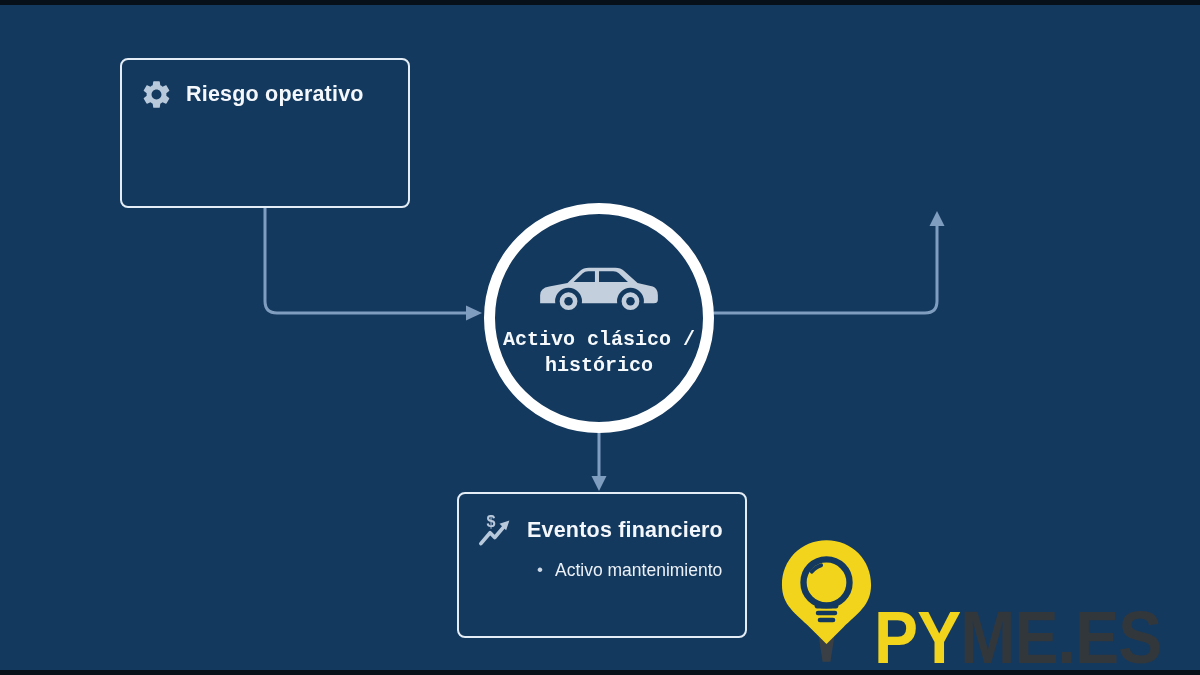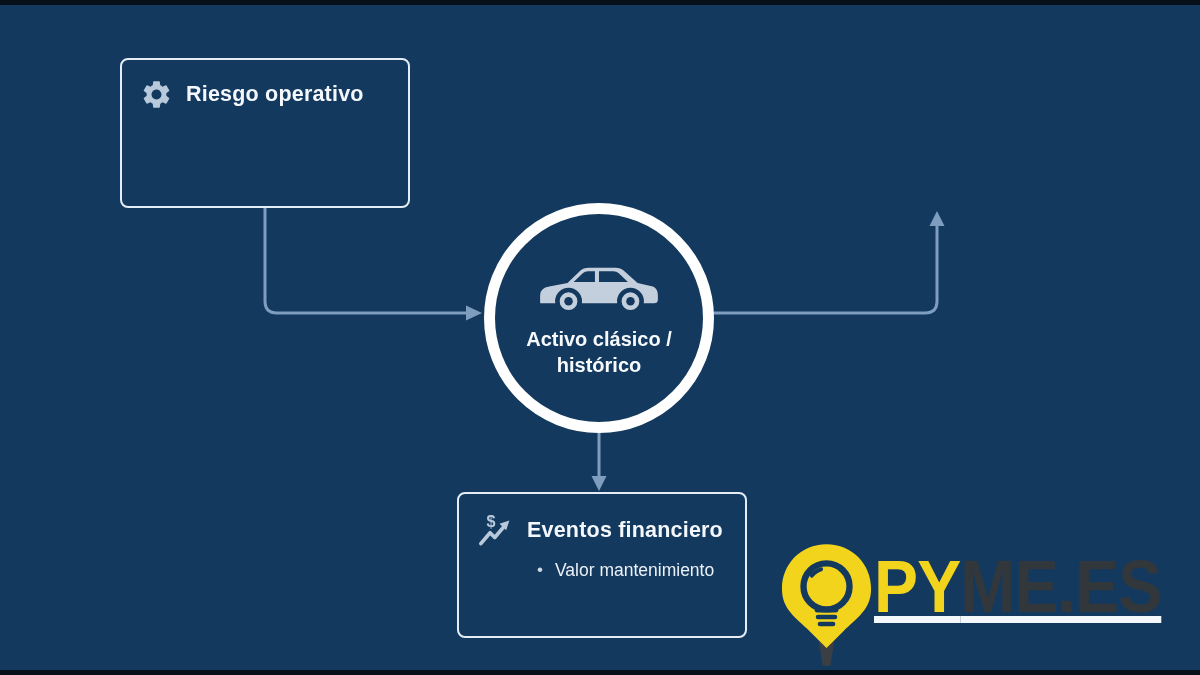--- a/index.html
+++ b/index.html
@@ -62,36 +62,35 @@
   #box-operativo{left:120px;top:58px;width:290px;height:150px;}
   #box-asegurador{left:790px;top:58px;width:292px;height:150px;}
   #box-financiero{left:457px;top:492px;width:290px;height:146px;}
 
   .center-node{
     position:absolute;left:484px;top:203px;
     width:230px;height:230px;
     border:11px solid #ffffff;
     border-radius:50%;
     background:var(--background);
-    display:flex;flex-direction:column;align-items:center;justify-content:flex-start;
+    display:flex;flex-direction:column;align-items:center;justify-content:flex-start;font-family:Liberation Mono, monospace;
   }
   .center-node .car{margin-top:42px;color:var(--car);}
   .center-node .label{
     margin-top:6px;
     width:200px;
     text-align:center;
     font-size:20px;font-weight:bold;line-height:26px;
     color:#f6fafd;
   }
 
   .logo{
     position:absolute;left:780px;top:542px;
-    display:flex;align-items:flex-start;
+    display:flex;align-items:flex-end;
     height:126px;
-    text-decoration:underline;
   }
   .logo .wordmark{
     font-size:75px;font-weight:bold;line-height:1;
     letter-spacing:-1px;
     transform:scaleX(.88) translateY(7px);
     transform-origin:left center;
     white-space:nowrap;
   }
   .logo .word-primary{color:var(--logo-yellow);}
   .logo .word-secondary{color:var(--logo-dark);}
@@ -149,21 +148,21 @@
       <span class="icon">
         <svg width="37" height="37" viewBox="0 0 24 24">
           <text x="9" y="9.5" font-size="10.5" font-weight="bold" fill="#b9c9dc" font-family="Liberation Sans, DejaVu Sans, sans-serif" text-anchor="middle">$</text>
           <polyline points="2.5,20.5 8.5,13.5 11.5,16.5 17.5,9.5" fill="none" stroke="#b9c9dc" stroke-width="2.4" stroke-linecap="round" stroke-linejoin="round"></polyline>
           <polygon points="21,5.5 18.9,11.9 14.6,7.6" fill="#b9c9dc"></polygon>
         </svg>
       </span>
       <span class="title">Eventos financiero</span>
     </div>
     <ul>
-      <li>Valor mantenimiento</li>
+      <li>Activo mantenimiento</li>
     </ul>
   </div>
 
   <div class="logo">
     <span>
       <svg width="94" height="126" viewBox="0 0 96 128">
         <path d="M38,90 L57,90 L51.5,126 L43.5,126 Z" fill="#3a3f45"></path>
         <path d="M47.5,2 C74,2 93,22.5 93,47.5 C93,68.5 79,77 64.5,91 L47.5,108 L30.5,91 C16,77 2,68.5 2,47.5 C2,22.5 21,2 47.5,2 Z" fill="#f2d41d"></path>
         <circle cx="47.5" cy="45" r="23.5" fill="none" stroke="#14395e" stroke-width="6.5"></circle>
         <path d="M32.5,34 A18,18 0 0,1 42,27.5" fill="none" stroke="#14395e" stroke-width="4" stroke-linecap="round"></path>

